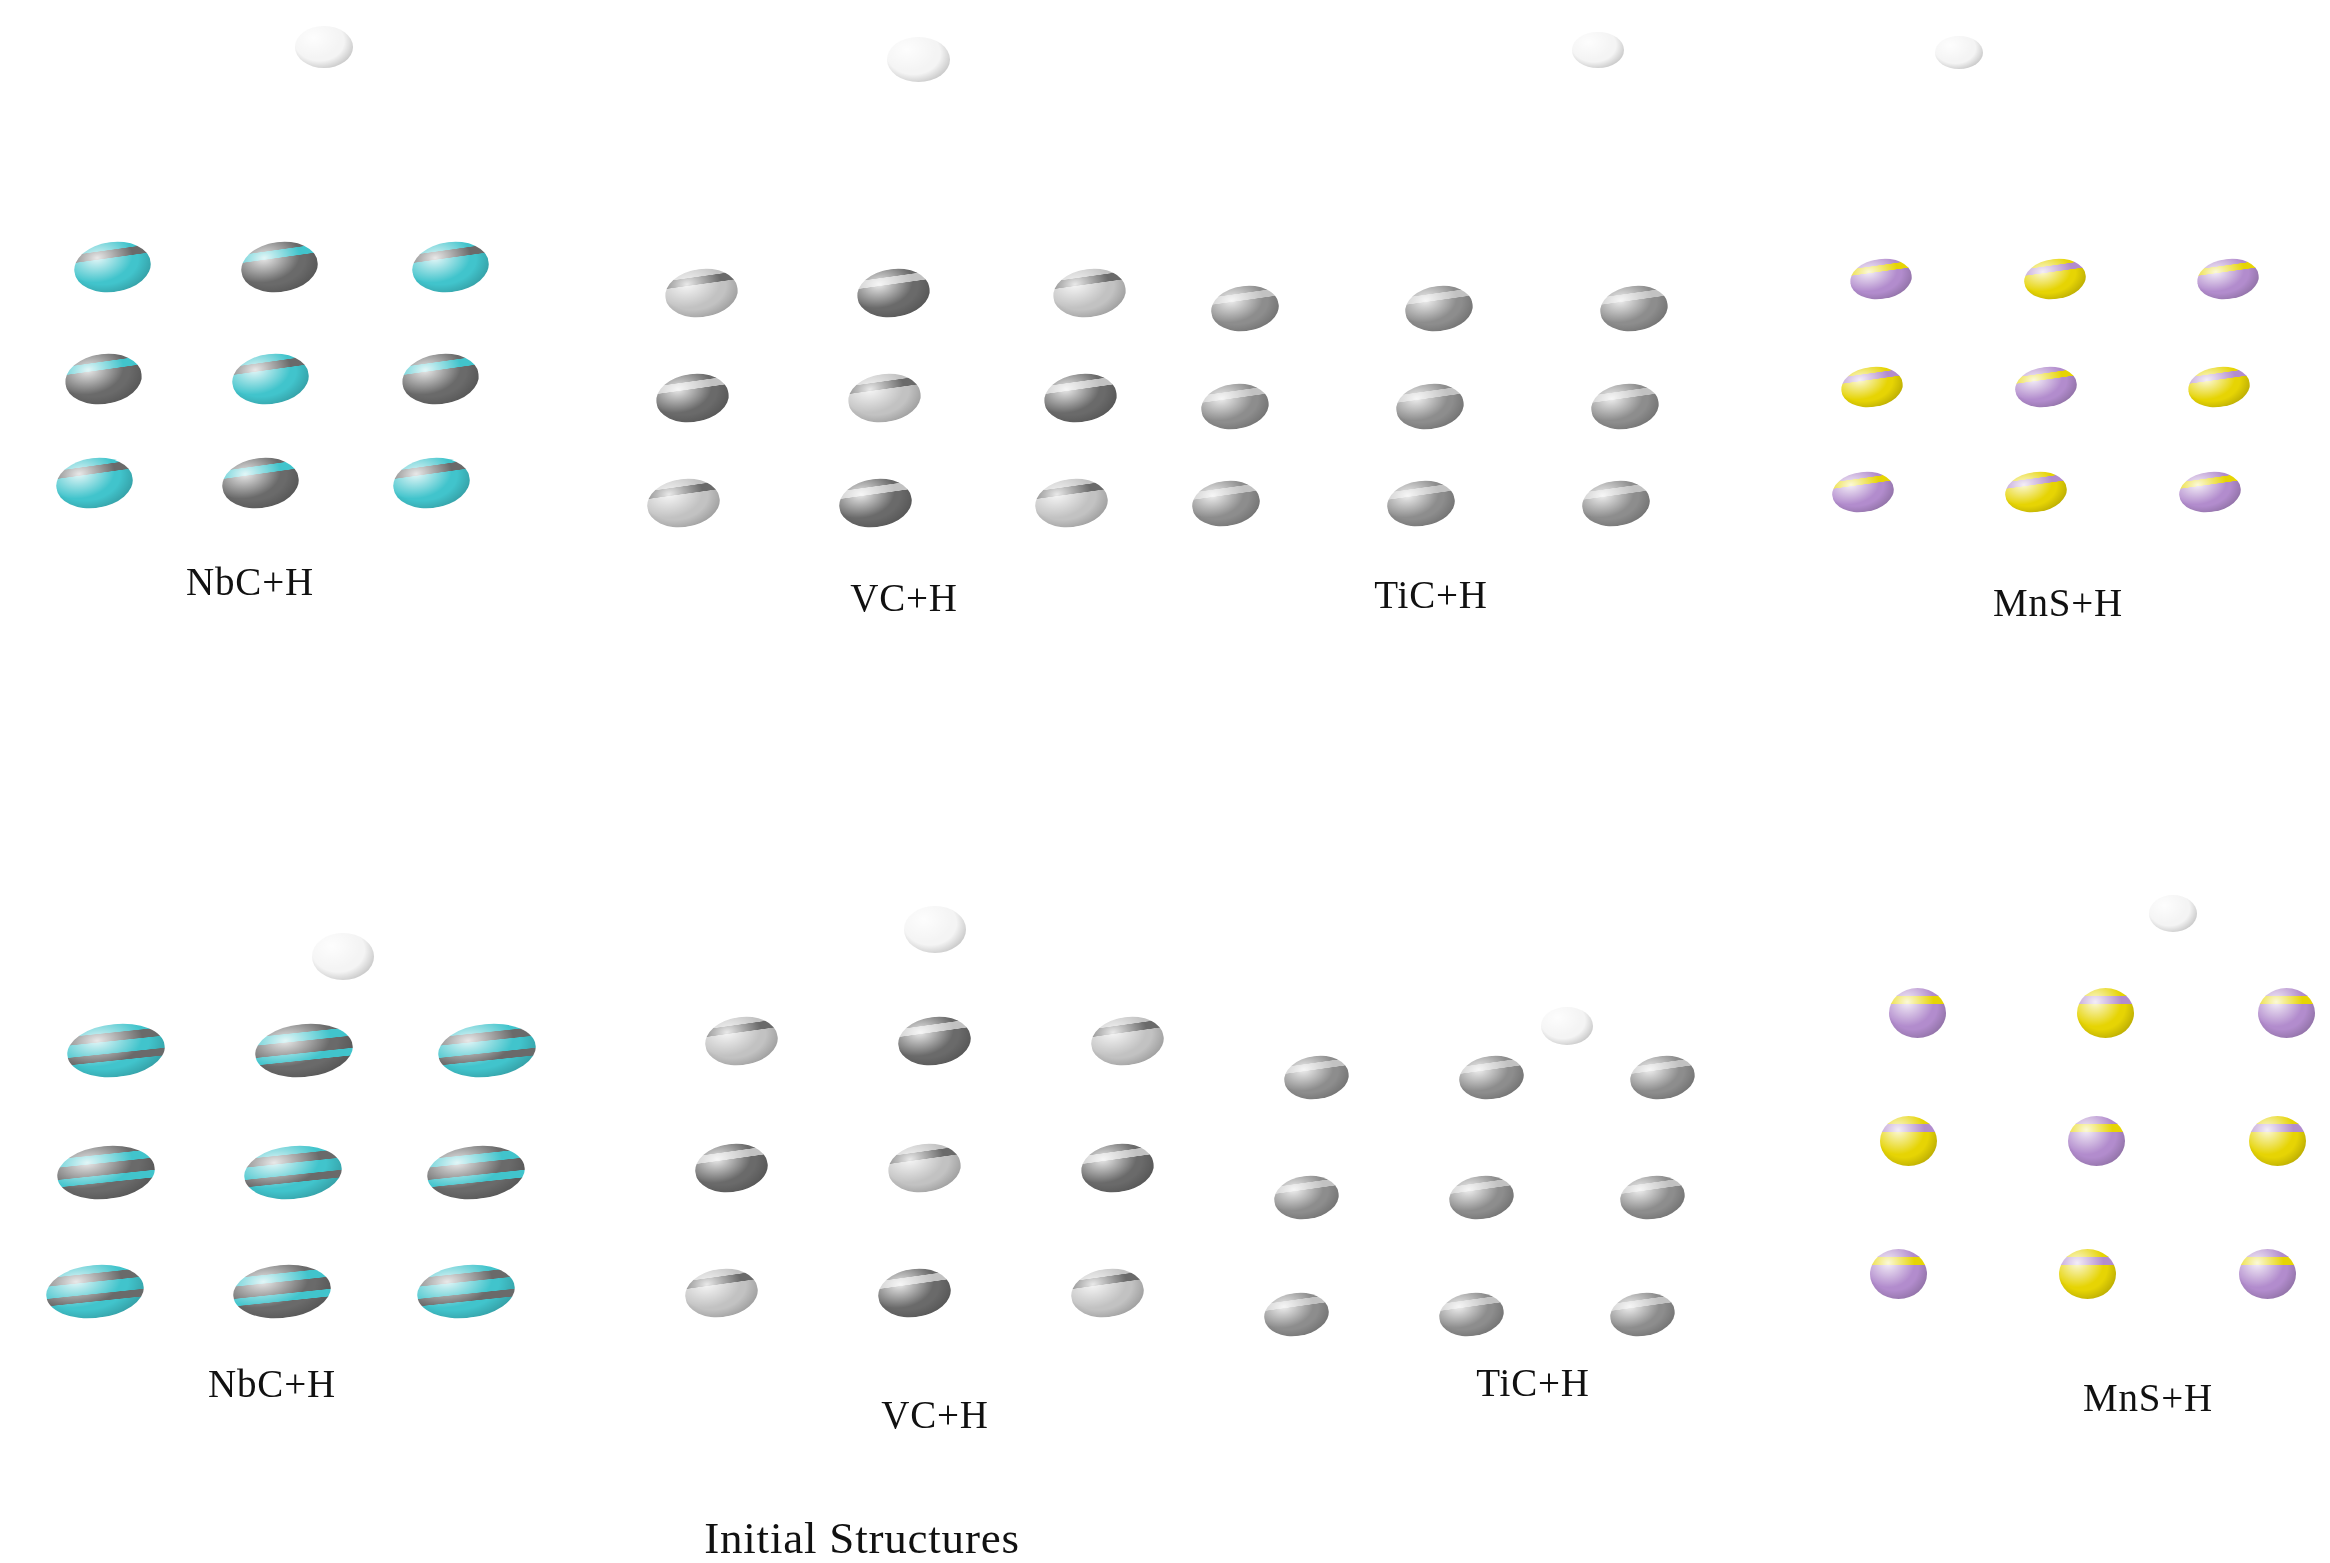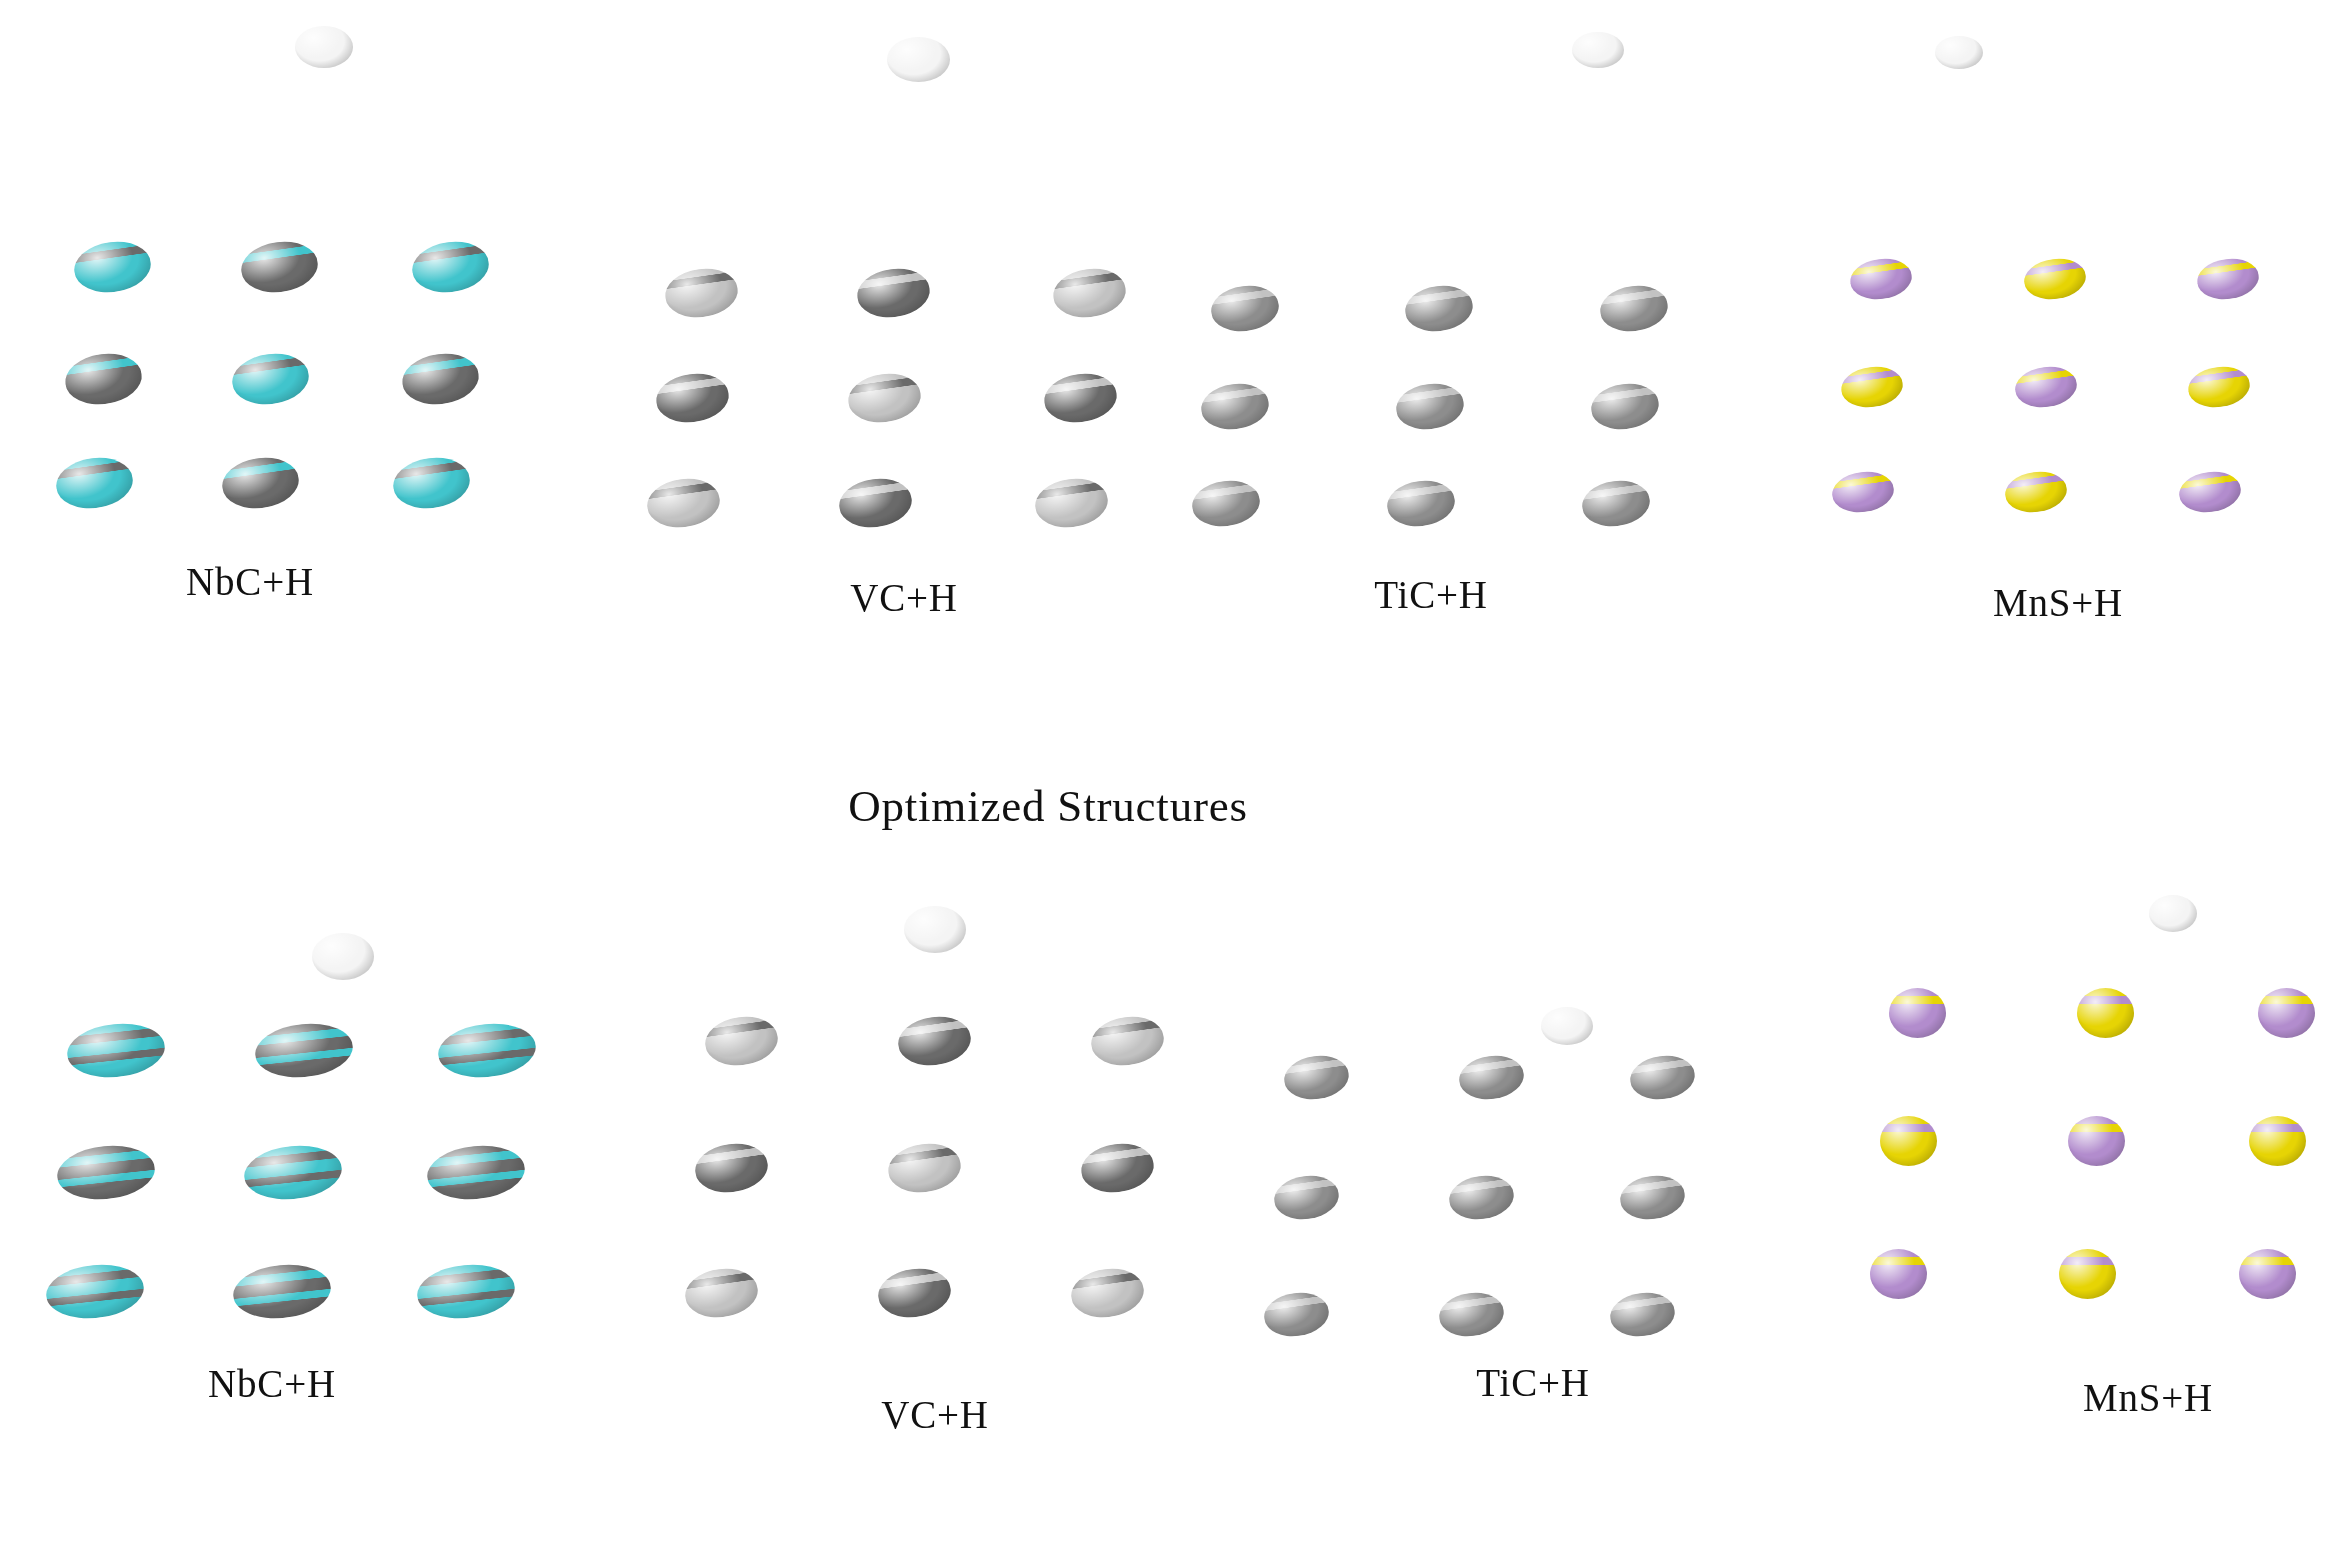--- a/index.html
+++ b/index.html
@@ -70,21 +70,20 @@
       <div class="atom" style="left: 2197px; top: 259px; width: 62px; height: 40px; background: radial-gradient(at 32% 28%, rgba(255, 255, 255, 0.85) 0%, rgba(255, 255, 255, 0) 48%), linear-gradient(rgba(0, 0, 0, 0) 15%, rgb(230, 212, 4) 16%, rgb(230, 212, 4) 31%, rgba(0, 0, 0, 0) 32%), radial-gradient(at 42% 36%, rgba(0, 0, 0, 0) 52%, rgba(0, 0, 0, 0.35) 100%) rgb(178, 140, 205); transform: rotate(-8deg);"></div>
       <div class="atom" style="left: 1841px; top: 367px; width: 62px; height: 40px; background: radial-gradient(at 32% 28%, rgba(255, 255, 255, 0.85) 0%, rgba(255, 255, 255, 0) 48%), linear-gradient(rgba(0, 0, 0, 0) 15%, rgb(178, 140, 205) 16%, rgb(178, 140, 205) 31%, rgba(0, 0, 0, 0) 32%), radial-gradient(at 42% 36%, rgba(0, 0, 0, 0) 52%, rgba(0, 0, 0, 0.35) 100%) rgb(230, 212, 4); transform: rotate(-8deg);"></div>
       <div class="atom" style="left: 2015px; top: 367px; width: 62px; height: 40px; background: radial-gradient(at 32% 28%, rgba(255, 255, 255, 0.85) 0%, rgba(255, 255, 255, 0) 48%), linear-gradient(rgba(0, 0, 0, 0) 15%, rgb(230, 212, 4) 16%, rgb(230, 212, 4) 31%, rgba(0, 0, 0, 0) 32%), radial-gradient(at 42% 36%, rgba(0, 0, 0, 0) 52%, rgba(0, 0, 0, 0.35) 100%) rgb(178, 140, 205); transform: rotate(-8deg);"></div>
       <div class="atom" style="left: 2188px; top: 367px; width: 62px; height: 40px; background: radial-gradient(at 32% 28%, rgba(255, 255, 255, 0.85) 0%, rgba(255, 255, 255, 0) 48%), linear-gradient(rgba(0, 0, 0, 0) 15%, rgb(178, 140, 205) 16%, rgb(178, 140, 205) 31%, rgba(0, 0, 0, 0) 32%), radial-gradient(at 42% 36%, rgba(0, 0, 0, 0) 52%, rgba(0, 0, 0, 0.35) 100%) rgb(230, 212, 4); transform: rotate(-8deg);"></div>
       <div class="atom" style="left: 1832px; top: 472px; width: 62px; height: 40px; background: radial-gradient(at 32% 28%, rgba(255, 255, 255, 0.85) 0%, rgba(255, 255, 255, 0) 48%), linear-gradient(rgba(0, 0, 0, 0) 15%, rgb(230, 212, 4) 16%, rgb(230, 212, 4) 31%, rgba(0, 0, 0, 0) 32%), radial-gradient(at 42% 36%, rgba(0, 0, 0, 0) 52%, rgba(0, 0, 0, 0.35) 100%) rgb(178, 140, 205); transform: rotate(-8deg);"></div>
       <div class="atom" style="left: 2005px; top: 472px; width: 62px; height: 40px; background: radial-gradient(at 32% 28%, rgba(255, 255, 255, 0.85) 0%, rgba(255, 255, 255, 0) 48%), linear-gradient(rgba(0, 0, 0, 0) 15%, rgb(178, 140, 205) 16%, rgb(178, 140, 205) 31%, rgba(0, 0, 0, 0) 32%), radial-gradient(at 42% 36%, rgba(0, 0, 0, 0) 52%, rgba(0, 0, 0, 0.35) 100%) rgb(230, 212, 4); transform: rotate(-8deg);"></div>
       <div class="atom" style="left: 2179px; top: 472px; width: 62px; height: 40px; background: radial-gradient(at 32% 28%, rgba(255, 255, 255, 0.85) 0%, rgba(255, 255, 255, 0) 48%), linear-gradient(rgba(0, 0, 0, 0) 15%, rgb(230, 212, 4) 16%, rgb(230, 212, 4) 31%, rgba(0, 0, 0, 0) 32%), radial-gradient(at 42% 36%, rgba(0, 0, 0, 0) 52%, rgba(0, 0, 0, 0.35) 100%) rgb(178, 140, 205); transform: rotate(-8deg);"></div>
       <div class="atom" style="left: 1935px; top: 36px; width: 48px; height: 33px; background: radial-gradient(at 32% 28%, rgba(255, 255, 255, 0.85) 0%, rgba(255, 255, 255, 0) 48%), radial-gradient(at 42% 36%, rgba(0, 0, 0, 0) 52%, rgba(0, 0, 0, 0.35) 100%) rgb(244, 244, 244);"></div>
       <div class="struct-label" style="left: 2058px; top: 602px;">MnS+H</div>
     </div>
-    <div class="caption" style="left: 1048px; top: 806px;">Optimized Structures</div>
     <div>
       <div class="atom" style="left: 67px; top: 1024px; width: 98px; height: 53px; background: radial-gradient(at 32% 28%, rgba(255, 255, 255, 0.85) 0%, rgba(255, 255, 255, 0) 48%), linear-gradient(rgba(0, 0, 0, 0) 15%, rgb(106, 106, 106) 16%, rgb(106, 106, 106) 31%, rgba(0, 0, 0, 0) 32%), linear-gradient(rgba(0, 0, 0, 0) 54%, rgb(106, 106, 106) 55%, rgb(106, 106, 106) 68%, rgba(0, 0, 0, 0) 69%), radial-gradient(at 42% 36%, rgba(0, 0, 0, 0) 52%, rgba(0, 0, 0, 0.35) 100%) rgb(65, 196, 204); transform: rotate(-6deg);"></div>
       <div class="atom" style="left: 255px; top: 1024px; width: 98px; height: 53px; background: radial-gradient(at 32% 28%, rgba(255, 255, 255, 0.85) 0%, rgba(255, 255, 255, 0) 48%), linear-gradient(rgba(0, 0, 0, 0) 15%, rgb(65, 196, 204) 16%, rgb(65, 196, 204) 31%, rgba(0, 0, 0, 0) 32%), linear-gradient(rgba(0, 0, 0, 0) 54%, rgb(65, 196, 204) 55%, rgb(65, 196, 204) 68%, rgba(0, 0, 0, 0) 69%), radial-gradient(at 42% 36%, rgba(0, 0, 0, 0) 52%, rgba(0, 0, 0, 0.35) 100%) rgb(106, 106, 106); transform: rotate(-6deg);"></div>
       <div class="atom" style="left: 438px; top: 1024px; width: 98px; height: 53px; background: radial-gradient(at 32% 28%, rgba(255, 255, 255, 0.85) 0%, rgba(255, 255, 255, 0) 48%), linear-gradient(rgba(0, 0, 0, 0) 15%, rgb(106, 106, 106) 16%, rgb(106, 106, 106) 31%, rgba(0, 0, 0, 0) 32%), linear-gradient(rgba(0, 0, 0, 0) 54%, rgb(106, 106, 106) 55%, rgb(106, 106, 106) 68%, rgba(0, 0, 0, 0) 69%), radial-gradient(at 42% 36%, rgba(0, 0, 0, 0) 52%, rgba(0, 0, 0, 0.35) 100%) rgb(65, 196, 204); transform: rotate(-6deg);"></div>
       <div class="atom" style="left: 57px; top: 1146px; width: 98px; height: 53px; background: radial-gradient(at 32% 28%, rgba(255, 255, 255, 0.85) 0%, rgba(255, 255, 255, 0) 48%), linear-gradient(rgba(0, 0, 0, 0) 15%, rgb(65, 196, 204) 16%, rgb(65, 196, 204) 31%, rgba(0, 0, 0, 0) 32%), linear-gradient(rgba(0, 0, 0, 0) 54%, rgb(65, 196, 204) 55%, rgb(65, 196, 204) 68%, rgba(0, 0, 0, 0) 69%), radial-gradient(at 42% 36%, rgba(0, 0, 0, 0) 52%, rgba(0, 0, 0, 0.35) 100%) rgb(106, 106, 106); transform: rotate(-6deg);"></div>
       <div class="atom" style="left: 244px; top: 1146px; width: 98px; height: 53px; background: radial-gradient(at 32% 28%, rgba(255, 255, 255, 0.85) 0%, rgba(255, 255, 255, 0) 48%), linear-gradient(rgba(0, 0, 0, 0) 15%, rgb(106, 106, 106) 16%, rgb(106, 106, 106) 31%, rgba(0, 0, 0, 0) 32%), linear-gradient(rgba(0, 0, 0, 0) 54%, rgb(106, 106, 106) 55%, rgb(106, 106, 106) 68%, rgba(0, 0, 0, 0) 69%), radial-gradient(at 42% 36%, rgba(0, 0, 0, 0) 52%, rgba(0, 0, 0, 0.35) 100%) rgb(65, 196, 204); transform: rotate(-6deg);"></div>
       <div class="atom" style="left: 427px; top: 1146px; width: 98px; height: 53px; background: radial-gradient(at 32% 28%, rgba(255, 255, 255, 0.85) 0%, rgba(255, 255, 255, 0) 48%), linear-gradient(rgba(0, 0, 0, 0) 15%, rgb(65, 196, 204) 16%, rgb(65, 196, 204) 31%, rgba(0, 0, 0, 0) 32%), linear-gradient(rgba(0, 0, 0, 0) 54%, rgb(65, 196, 204) 55%, rgb(65, 196, 204) 68%, rgba(0, 0, 0, 0) 69%), radial-gradient(at 42% 36%, rgba(0, 0, 0, 0) 52%, rgba(0, 0, 0, 0.35) 100%) rgb(106, 106, 106); transform: rotate(-6deg);"></div>
       <div class="atom" style="left: 46px; top: 1265px; width: 98px; height: 53px; background: radial-gradient(at 32% 28%, rgba(255, 255, 255, 0.85) 0%, rgba(255, 255, 255, 0) 48%), linear-gradient(rgba(0, 0, 0, 0) 15%, rgb(106, 106, 106) 16%, rgb(106, 106, 106) 31%, rgba(0, 0, 0, 0) 32%), linear-gradient(rgba(0, 0, 0, 0) 54%, rgb(106, 106, 106) 55%, rgb(106, 106, 106) 68%, rgba(0, 0, 0, 0) 69%), radial-gradient(at 42% 36%, rgba(0, 0, 0, 0) 52%, rgba(0, 0, 0, 0.35) 100%) rgb(65, 196, 204); transform: rotate(-6deg);"></div>
       <div class="atom" style="left: 233px; top: 1265px; width: 98px; height: 53px; background: radial-gradient(at 32% 28%, rgba(255, 255, 255, 0.85) 0%, rgba(255, 255, 255, 0) 48%), linear-gradient(rgba(0, 0, 0, 0) 15%, rgb(65, 196, 204) 16%, rgb(65, 196, 204) 31%, rgba(0, 0, 0, 0) 32%), linear-gradient(rgba(0, 0, 0, 0) 54%, rgb(65, 196, 204) 55%, rgb(65, 196, 204) 68%, rgba(0, 0, 0, 0) 69%), radial-gradient(at 42% 36%, rgba(0, 0, 0, 0) 52%, rgba(0, 0, 0, 0.35) 100%) rgb(106, 106, 106); transform: rotate(-6deg);"></div>
       <div class="atom" style="left: 417px; top: 1265px; width: 98px; height: 53px; background: radial-gradient(at 32% 28%, rgba(255, 255, 255, 0.85) 0%, rgba(255, 255, 255, 0) 48%), linear-gradient(rgba(0, 0, 0, 0) 15%, rgb(106, 106, 106) 16%, rgb(106, 106, 106) 31%, rgba(0, 0, 0, 0) 32%), linear-gradient(rgba(0, 0, 0, 0) 54%, rgb(106, 106, 106) 55%, rgb(106, 106, 106) 68%, rgba(0, 0, 0, 0) 69%), radial-gradient(at 42% 36%, rgba(0, 0, 0, 0) 52%, rgba(0, 0, 0, 0.35) 100%) rgb(65, 196, 204); transform: rotate(-6deg);"></div>
@@ -123,14 +122,15 @@
       <div class="atom" style="left: 2258px; top: 988px; width: 57px; height: 50px; background: radial-gradient(at 32% 28%, rgba(255, 255, 255, 0.85) 0%, rgba(255, 255, 255, 0) 48%), linear-gradient(rgba(0, 0, 0, 0) 15%, rgb(230, 212, 4) 16%, rgb(230, 212, 4) 31%, rgba(0, 0, 0, 0) 32%), radial-gradient(at 42% 36%, rgba(0, 0, 0, 0) 52%, rgba(0, 0, 0, 0.35) 100%) rgb(178, 140, 205);"></div>
       <div class="atom" style="left: 1880px; top: 1116px; width: 57px; height: 50px; background: radial-gradient(at 32% 28%, rgba(255, 255, 255, 0.85) 0%, rgba(255, 255, 255, 0) 48%), linear-gradient(rgba(0, 0, 0, 0) 15%, rgb(178, 140, 205) 16%, rgb(178, 140, 205) 31%, rgba(0, 0, 0, 0) 32%), radial-gradient(at 42% 36%, rgba(0, 0, 0, 0) 52%, rgba(0, 0, 0, 0.35) 100%) rgb(230, 212, 4);"></div>
       <div class="atom" style="left: 2068px; top: 1116px; width: 57px; height: 50px; background: radial-gradient(at 32% 28%, rgba(255, 255, 255, 0.85) 0%, rgba(255, 255, 255, 0) 48%), linear-gradient(rgba(0, 0, 0, 0) 15%, rgb(230, 212, 4) 16%, rgb(230, 212, 4) 31%, rgba(0, 0, 0, 0) 32%), radial-gradient(at 42% 36%, rgba(0, 0, 0, 0) 52%, rgba(0, 0, 0, 0.35) 100%) rgb(178, 140, 205);"></div>
       <div class="atom" style="left: 2249px; top: 1116px; width: 57px; height: 50px; background: radial-gradient(at 32% 28%, rgba(255, 255, 255, 0.85) 0%, rgba(255, 255, 255, 0) 48%), linear-gradient(rgba(0, 0, 0, 0) 15%, rgb(178, 140, 205) 16%, rgb(178, 140, 205) 31%, rgba(0, 0, 0, 0) 32%), radial-gradient(at 42% 36%, rgba(0, 0, 0, 0) 52%, rgba(0, 0, 0, 0.35) 100%) rgb(230, 212, 4);"></div>
       <div class="atom" style="left: 1870px; top: 1249px; width: 57px; height: 50px; background: radial-gradient(at 32% 28%, rgba(255, 255, 255, 0.85) 0%, rgba(255, 255, 255, 0) 48%), linear-gradient(rgba(0, 0, 0, 0) 15%, rgb(230, 212, 4) 16%, rgb(230, 212, 4) 31%, rgba(0, 0, 0, 0) 32%), radial-gradient(at 42% 36%, rgba(0, 0, 0, 0) 52%, rgba(0, 0, 0, 0.35) 100%) rgb(178, 140, 205);"></div>
       <div class="atom" style="left: 2059px; top: 1249px; width: 57px; height: 50px; background: radial-gradient(at 32% 28%, rgba(255, 255, 255, 0.85) 0%, rgba(255, 255, 255, 0) 48%), linear-gradient(rgba(0, 0, 0, 0) 15%, rgb(178, 140, 205) 16%, rgb(178, 140, 205) 31%, rgba(0, 0, 0, 0) 32%), radial-gradient(at 42% 36%, rgba(0, 0, 0, 0) 52%, rgba(0, 0, 0, 0.35) 100%) rgb(230, 212, 4);"></div>
       <div class="atom" style="left: 2239px; top: 1249px; width: 57px; height: 50px; background: radial-gradient(at 32% 28%, rgba(255, 255, 255, 0.85) 0%, rgba(255, 255, 255, 0) 48%), linear-gradient(rgba(0, 0, 0, 0) 15%, rgb(230, 212, 4) 16%, rgb(230, 212, 4) 31%, rgba(0, 0, 0, 0) 32%), radial-gradient(at 42% 36%, rgba(0, 0, 0, 0) 52%, rgba(0, 0, 0, 0.35) 100%) rgb(178, 140, 205);"></div>
       <div class="atom" style="left: 2149px; top: 895px; width: 48px; height: 37px; background: radial-gradient(at 32% 28%, rgba(255, 255, 255, 0.85) 0%, rgba(255, 255, 255, 0) 48%), radial-gradient(at 42% 36%, rgba(0, 0, 0, 0) 52%, rgba(0, 0, 0, 0.35) 100%) rgb(244, 244, 244);"></div>
       <div class="struct-label" style="left: 2148px; top: 1397px;">MnS+H</div>
     </div>
+    <div class="caption" style="left: 862px; top: 1538px;">Initial Structures</div>
   </div>
 
 
 </body></html>

